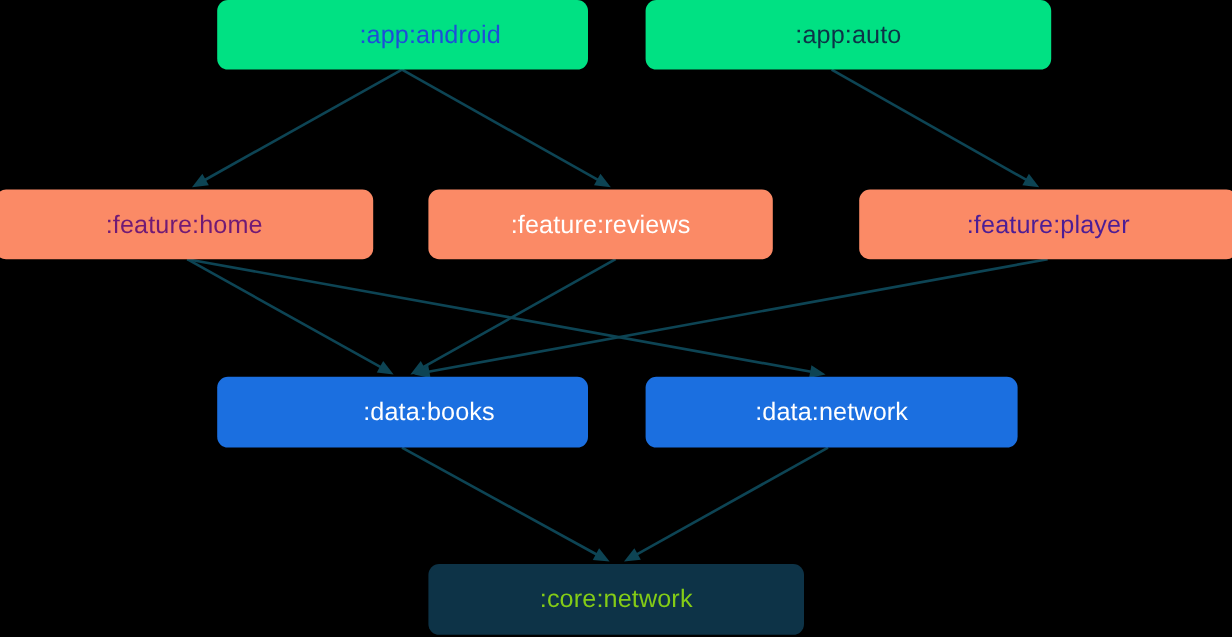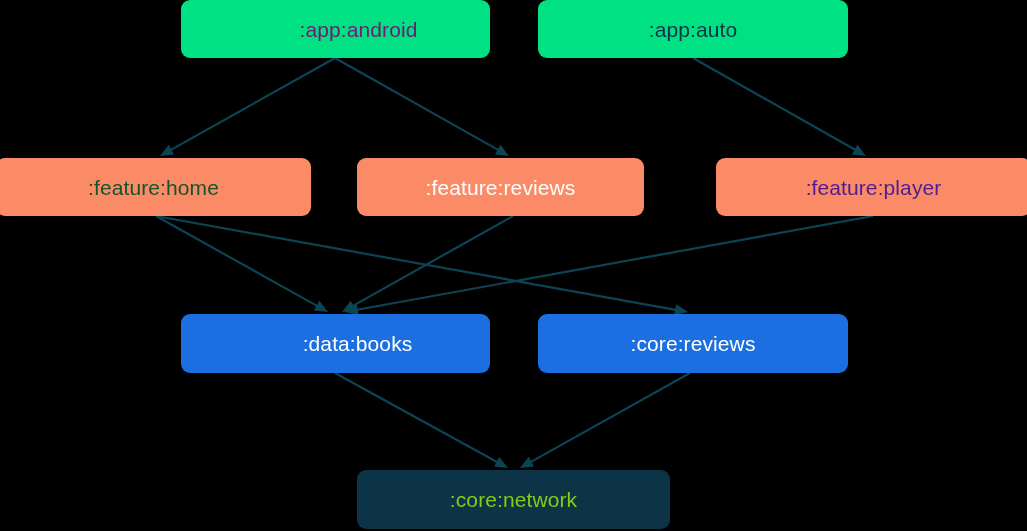--- a/index.html
+++ b/index.html
@@ -92,38 +92,38 @@
         <polygon points="508,468 493.9576804092913,466.5635945863374 499.2523670310812,456.92169158034113" fill="#0D4454"></polygon>
       </g>
       <g>
         <line x1="690" y1="373" x2="529.6023783035099" y2="462.6339650656857" stroke="#0D4454" stroke-width="2.2"></line>
         <polygon points="520,468 528.6652478006273,456.8571331986008 534.0312827349416,466.45951150211073" fill="#0D4454"></polygon>
       </g>
     </svg>
 
   <div id="node-layer">
       <div class="graph-node node-app" style="left: 181px; top: 0px; width: 309px; height: 58px; background: rgb(0, 225, 131);">
-        <span class="node-label" style="color: #701a75; margin-left: 46px;">:app:android</span>
+        <span class="node-label" style="color: #1d4ed8; margin-left: 46px;">:app:android</span>
       </div>
-      <div class="graph-node node-app" style="left: 538px; top: 0px; width: 310px; height: 58px; background: rgb(0, 225, 131);">
+      <div class="graph-node node-app" style="left: 538px; top: 0px; width: 338px; height: 58px; background: rgb(0, 225, 131);">
         <span class="node-label" style="color: rgb(13, 51, 71);">:app:auto</span>
       </div>
       <div class="graph-node node-feature" style="left: -4px; top: 158px; width: 315px; height: 58px; background: rgb(251, 138, 102);">
-        <span class="node-label" style="color: #14532d;">:feature:home</span>
+        <span class="node-label" style="color: #701a75;">:feature:home</span>
       </div>
       <div class="graph-node node-feature" style="left: 357px; top: 158px; width: 287px; height: 58px; background: rgb(251, 138, 102);">
         <span class="node-label" style="color: rgb(255, 255, 255);">:feature:reviews</span>
       </div>
       <div class="graph-node node-feature" style="left: 716px; top: 158px; width: 315px; height: 58px; background: rgb(251, 138, 102);">
         <span class="node-label" style="color: #4c1d95; text-align: right;">:feature:player</span>
       </div>
       <div class="graph-node node-data" style="left: 181px; top: 314px; width: 309px; height: 59px; background: rgb(27, 111, 224); padding-left: 44px;">
         <span class="node-label" style="color: rgb(255, 255, 255);">:data:books</span>
       </div>
       <div class="graph-node node-data" style="left: 538px; top: 314px; width: 310px; height: 59px; background: rgb(27, 111, 224);">
-        <span class="node-label" style="color: rgb(255, 255, 255);">:core:reviews</span>
+        <span class="node-label" style="color: rgb(255, 255, 255);">:data:network</span>
       </div>
       <div class="graph-node node-core" style="left: 357px; top: 470px; width: 313px; height: 59px; background: rgb(13, 51, 71);">
         <span class="node-label" style="color: #84cc16;">:core:network</span>
       </div>
     </div>
 
 </div>
 
 </body></html>

